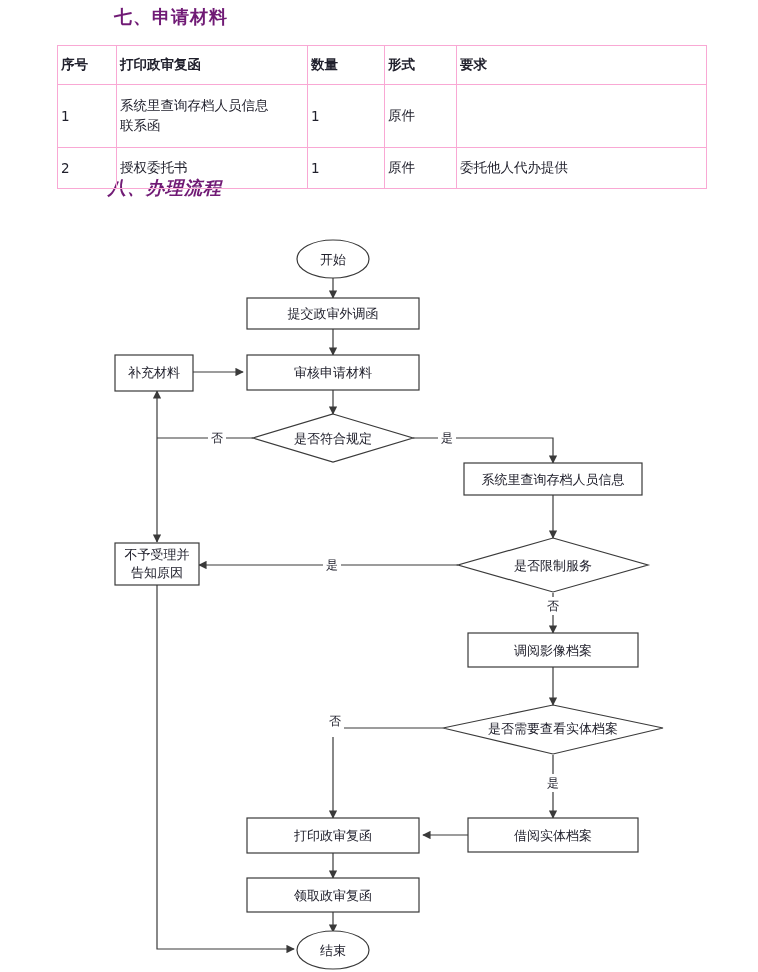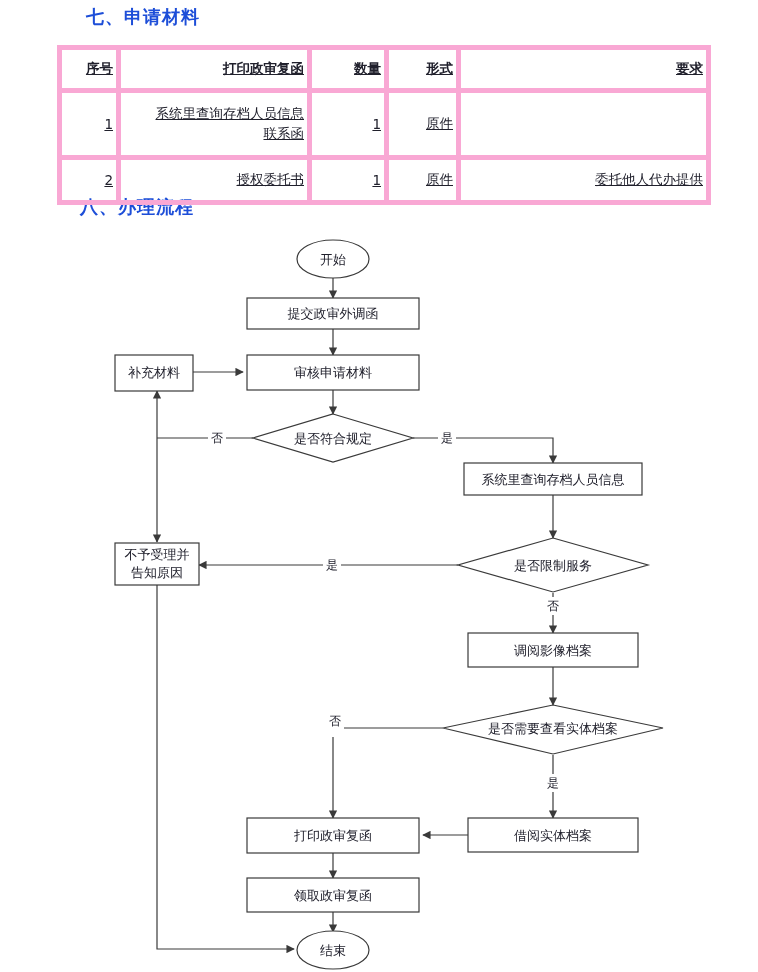--- a/index.html
+++ b/index.html
@@ -16,44 +16,44 @@
     color: #1a1a2e;
     overflow: hidden;
   }
 
   
   .section-heading {
     position: absolute;
     font-size: 18px;
     font-weight: bold;
     letter-spacing: 1px;
-    color: #1d4ed8;
+    color: #701a75;
     white-space: nowrap;
+    margin-left: 28px;
   }
   #heading-materials { left: 86px; top: 5px; }
-  #heading-process   { left: 80px; top: 195px; }
+  #heading-process   { left: 80px; top: 176px; font-style: italic; }
 
   
   #materials-table {
     position: absolute;
     left: 57px;
     top: 45px;
     width: 649px;
     border-collapse: collapse;
     table-layout: fixed;
     font-size: 13.5px;
     color: #20202c;
   }
   #materials-table td, #materials-table th {
-    border: 5px solid #f9a8d4;
-    text-align: right;
+    border: 1px solid #f9a8d4;
+    text-align: left;
     vertical-align: middle;
     padding: 4px 3px;
     font-weight: normal;
-    text-decoration: underline;
   }
   #materials-table thead th {
     height: 30px;
     font-weight: bold;
   }
   #materials-table tbody tr.row-tall td { height: 54px; }
   #materials-table tbody tr.row-short td { height: 32px; }
   .col-seq   { width: 59px; }
   .col-name  { width: 191px; }
   .col-qty   { width: 77px; }

